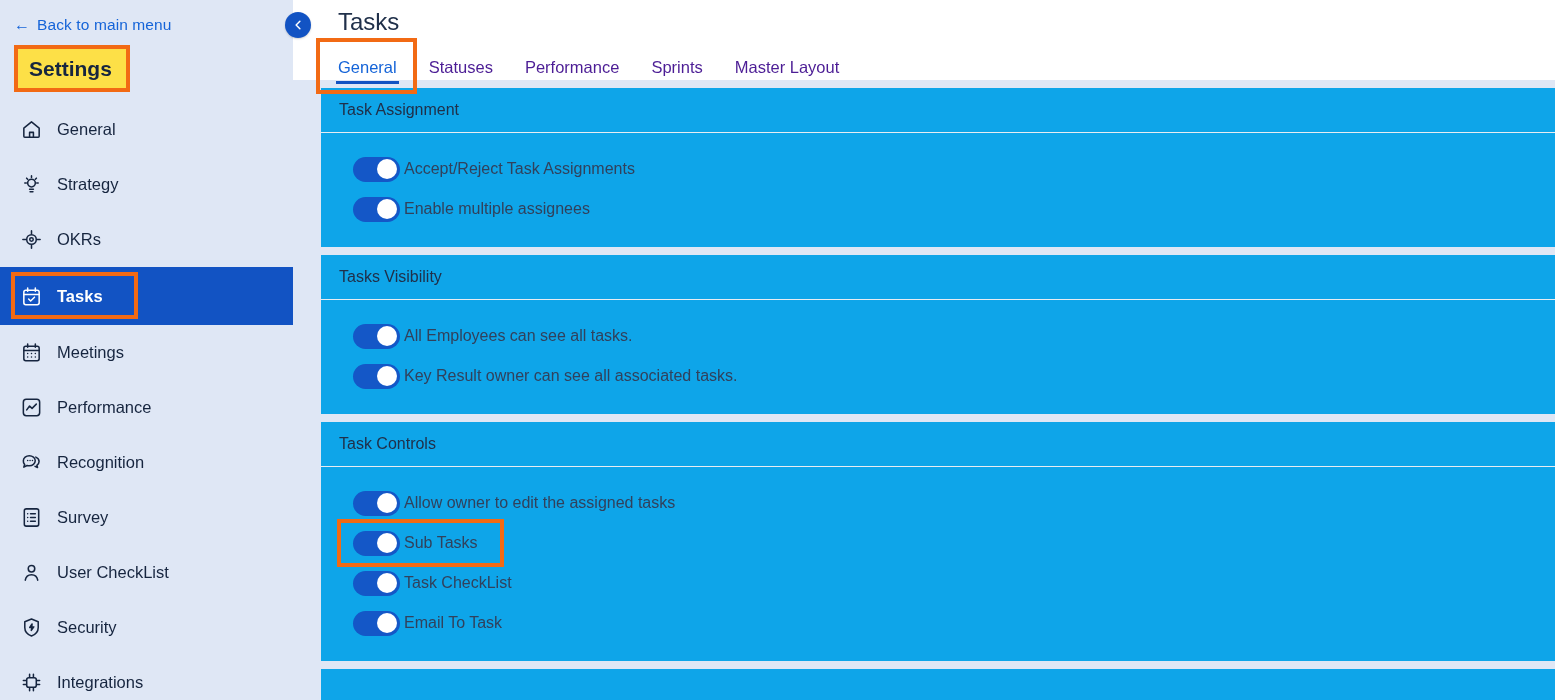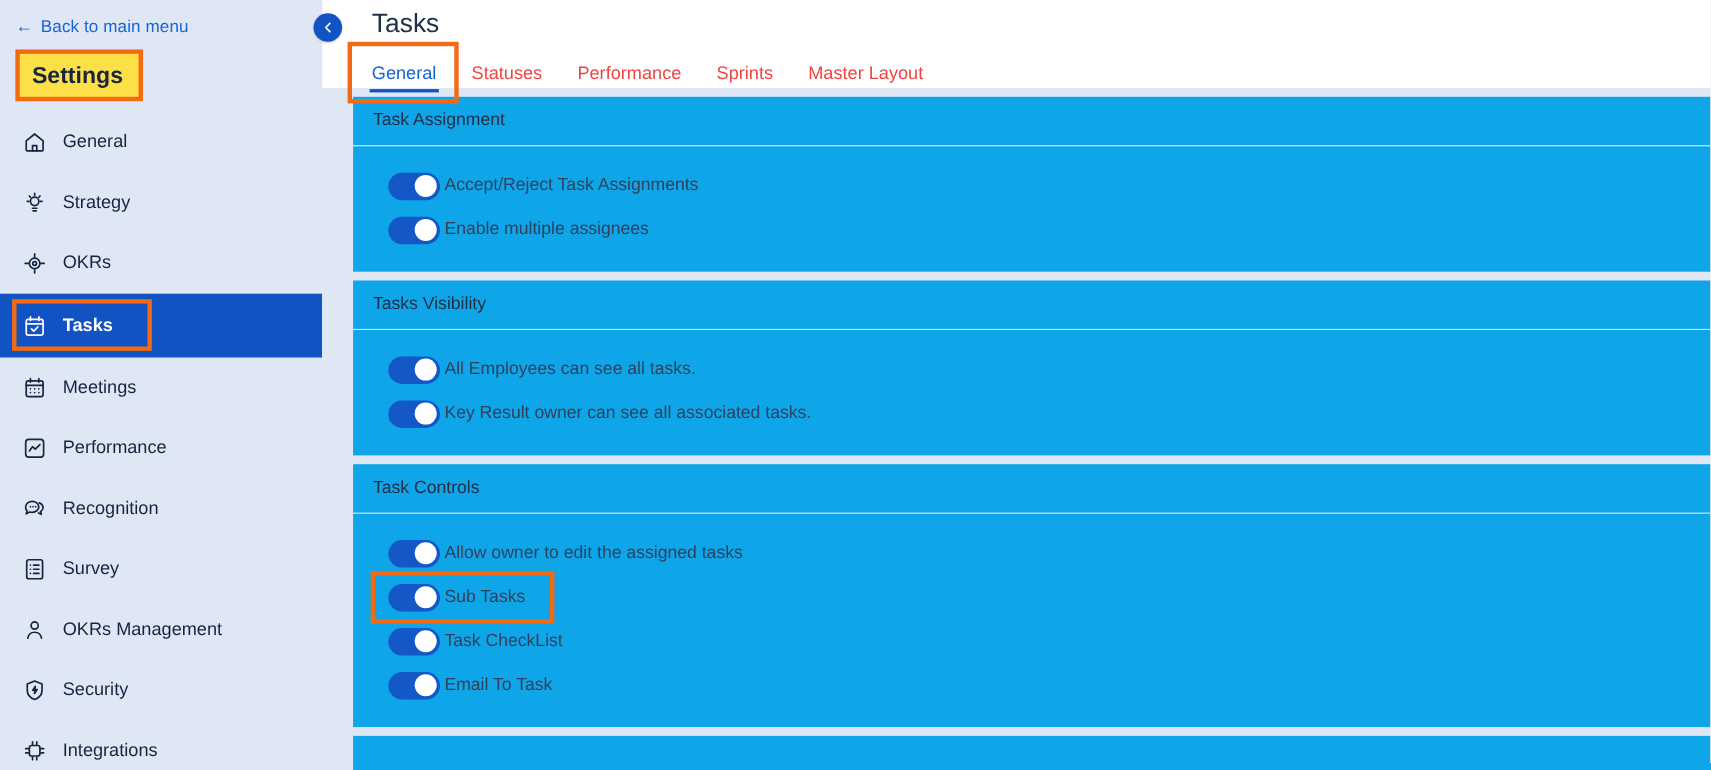--- a/index.html
+++ b/index.html
@@ -127,21 +127,21 @@
   }
   .tabs {
     display: flex;
     align-items: flex-end;
     gap: 32px;
     margin-top: 14px;
     height: 36px;
   }
   .tab {
     font-size: 16.5px;
-    color: #ef4444;
+    color: #4c1d95;
     cursor: pointer;
     padding-bottom: 9px;
     position: relative;
     line-height: 1;
   }
   .tab.active { color: #1564d8; }
   .tab.active::after {
     content: "";
     position: absolute;
     left: -2px; right: -2px; bottom: 0;
@@ -304,21 +304,21 @@
           </span>
           <span class="nav-label">Survey</span>
         </div>
         <div class="nav-item">
           <span class="ico">
             <svg width="23" height="23" viewBox="0 0 24 24" fill="none" stroke="currentColor" stroke-width="1.6" stroke-linecap="round" stroke-linejoin="round">
               <circle cx="12" cy="8" r="3.4"></circle>
               <path d="M5.5 20c.6-3.6 3.3-5.6 6.5-5.6s5.9 2 6.5 5.6"></path>
             </svg>
           </span>
-          <span class="nav-label">OKRs Management</span>
+          <span class="nav-label">User CheckList</span>
         </div>
         <div class="nav-item">
           <span class="ico">
             <svg width="23" height="23" viewBox="0 0 24 24" fill="none" stroke="currentColor" stroke-width="1.6" stroke-linecap="round" stroke-linejoin="round">
               <path d="M12 3.2 5 6v6c0 4.2 3 7.4 7 8.8 4-1.4 7-4.6 7-8.8V6z"></path>
               <path d="m12.6 8.4-2.4 3.6h2.2l-.6 3 2.6-3.6h-2.2z"></path>
             </svg>
           </span>
           <span class="nav-label">Security</span>
         </div>

